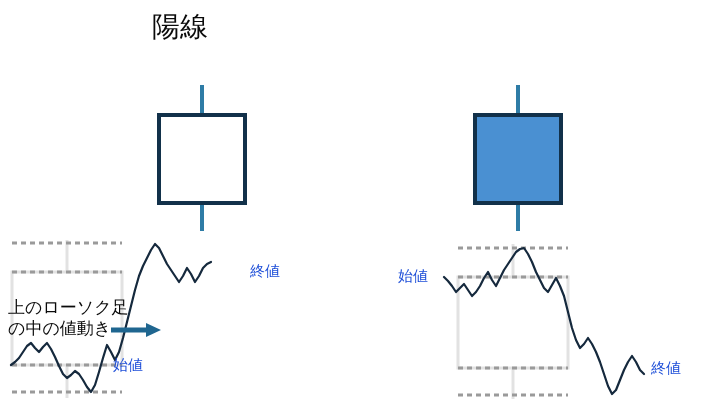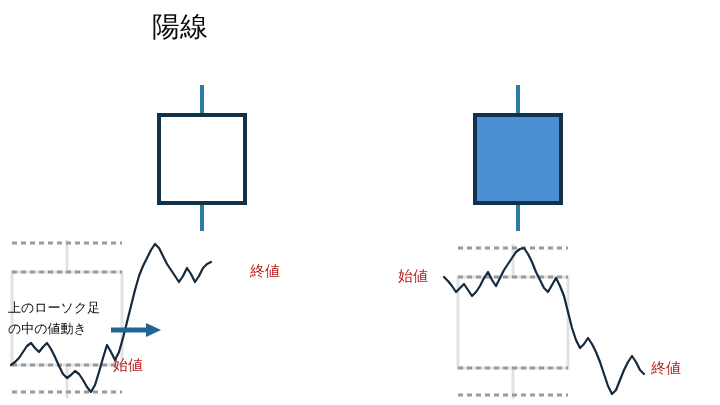--- a/index.html
+++ b/index.html
@@ -68,27 +68,27 @@
   .mini svg {
     position: absolute;
     left: 0;
     top: 0;
     display: block;
   }
   .lbl {
     position: absolute;
     font-size: 15px;
     line-height: 18px;
-    color: #b91c1c;
+    color: #1d4ed8;
     white-space: nowrap;
     font-family: "DejaVu Sans", "Liberation Sans", sans-serif;
   }
   .note {
     position: absolute;
-    font-size: 13px;
+    font-size: 17px;
     line-height: 21px;
     color: #0a0a0a;
     white-space: pre;
     font-family: "DejaVu Sans", "Liberation Sans", sans-serif;
   }
 </style>
 </head>
 <body>
 
 <div id="stage">

